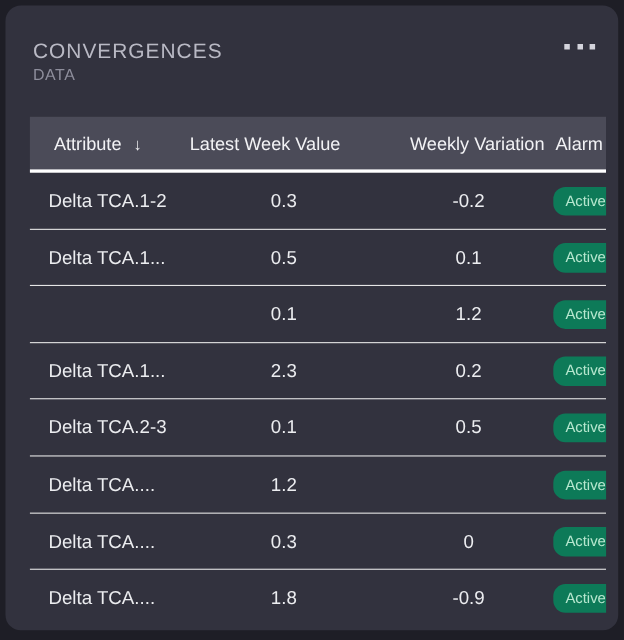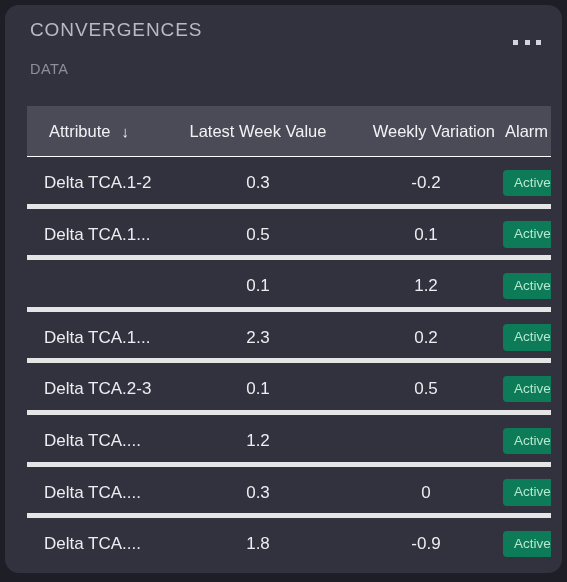--- a/index.html
+++ b/index.html
@@ -30,21 +30,21 @@
 
   
   .card-head {
     position: absolute;
     left: 0; top: 0; right: 0;
     height: 96px;
   }
   .card-title {
     position: absolute;
     left: 25px;
-    top: 14px;
+    top: 32px;
     font-size: 19px;
     letter-spacing: 0.9px;
     color: #b9b9c4;
     font-weight: 400;
     white-space: nowrap;
   }
   .card-subtitle {
     position: absolute;
     left: 25px;
     top: 56px;
@@ -80,49 +80,49 @@
     left: 22px;
     top: 101px;
     width: 524px;       
     height: 470px;
     overflow: hidden;
   }
   .thead {
     position: relative;
     height: 51px;
     background: #4b4b58;
-    border-bottom: 1px solid #ffffff;
+    border-bottom: 3px solid #ffffff;
     box-sizing: border-box;
   }
   .th {
     position: absolute;
     top: 0;
     height: 50px;
     line-height: 50px;
     font-size: 16.5px;
     color: #f2f2f5;
     white-space: nowrap;
   }
   .th-attr   { left: 22px; }
   .th-attr .sort-arrow {
     display: inline-block;
     margin-left: 11px;
     font-size: 15px;
     color: #f2f2f5;
   }
-  .th-latest { left: 159px; width: 144px; text-align: center; }
+  .th-latest { left: 142px; width: 144px; text-align: center; }
   .th-weekly { left: 330px; width: 138px; text-align: right; }
   .th-alarm  { left: 478px; }
 
   .tbody { position: relative; }
   .row {
     position: relative;
     height: 51.6px;
     box-sizing: border-box;
-    border-bottom: 5px solid #e5e5e5;
+    border-bottom: 1px solid #e5e5e5;
   }
   .row:last-child { border-bottom: none; }
   .cell {
     position: absolute;
     top: 0;
     height: 51.6px;
     line-height: 51.6px;
     font-size: 17px;
     color: #ecedf0;
     white-space: nowrap;
@@ -132,21 +132,21 @@
   .c-weekly { left: 330px; width: 138px; text-align: center; }
   .c-alarm  { left: 476px; top: 0; height: 51.6px;
               display: flex; align-items: center; }
   .badge {
     display: inline-block;
     background: #0d7a58;
     color: #b7e7cf;
     font-size: 13.5px;
     line-height: 1;
     padding: 6px 11px 7px 11px;
-    border-radius: 4px;
+    border-radius: 11px;
     white-space: nowrap;
   }
 </style>
 </head>
 <body>
 
 <div class="card">
 
   <div class="card-head">
     <div class="card-title">CONVERGENCES</div>

